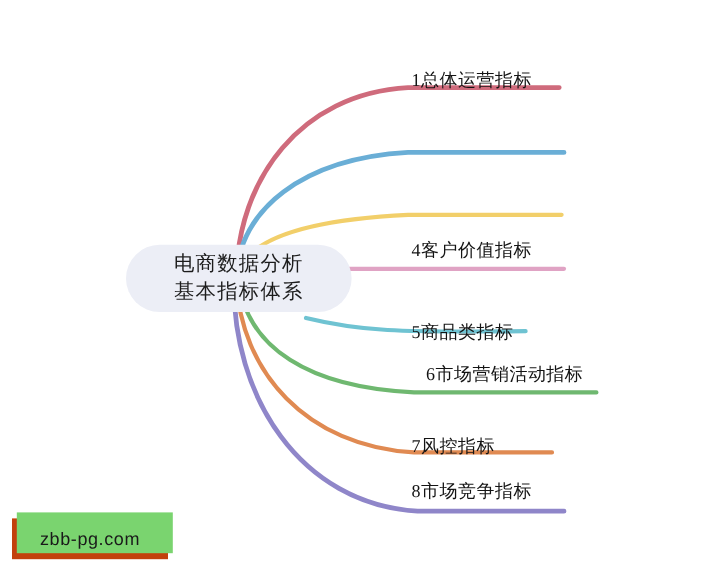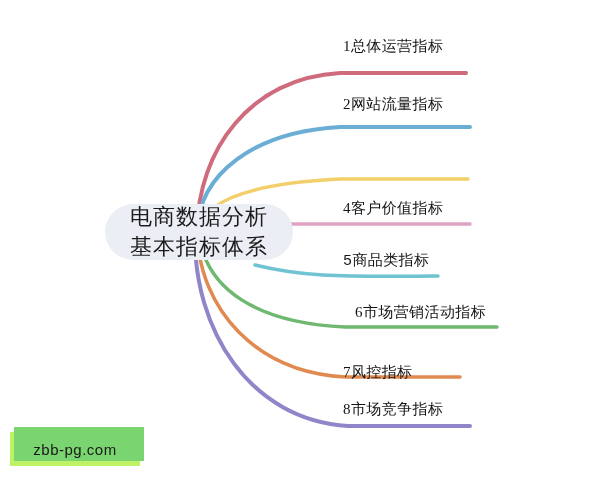--- a/index.html
+++ b/index.html
@@ -41,21 +41,21 @@
     height: 56px;
     background: #eceef6;
     border-radius: 28px;
     display: flex;
     flex-direction: column;
     align-items: center;
     justify-content: center;
     z-index: 5;
   }
   .center-line {
-    font-size: 22px;
+    font-size: 17px;
     color: #1c1c1c;
     letter-spacing: 1px;
     line-height: 1.35;
     white-space: nowrap;
     font-family: "Liberation Serif", "DejaVu Serif", serif;
     font-weight: 500;
   }
   .branch-label {
     position: absolute;
     font-size: 15px;
@@ -109,25 +109,24 @@
     <path class="branch-path" d="M199,233 C205,290 258,323 345,327 L497,327" stroke="#6fb870" stroke-width="3.5"></path>
     <path class="branch-path" d="M197,233 C200,310 256,372 345,377 L460,377" stroke="#e08a52" stroke-width="3.5"></path>
     <path class="branch-path" d="M195,233 C193,330 250,420 348,426 L470,426" stroke="#8f86c9" stroke-width="4"></path>
   </svg>
 
   <div id="center-node" style="background: rgb(236, 238, 246);">
     <div class="center-line">电商数据分析</div>
     <div class="center-line">基本指标体系</div>
   </div>
 
-  <div class="branch-label" style="left:343px; top:37px;">1总体运营指标</div>
-  <div class="branch-label" style="left:343px; top:95px;">2网站流量指标</div>
+  <div class="branch-label" style="left:343px; top:58px;">1总体运营指标</div>
   <div class="branch-label" style="left:343px; top:199px;">4客户价值指标</div>
-  <div class="branch-label" style="left:343px; top:251px;font-family:Liberation Mono, monospace;">5商品类指标</div>
+  <div class="branch-label" style="left:343px; top:268px;">5商品类指标</div>
   <div class="branch-label" style="left:355px; top:303px;">6市场营销活动指标</div>
   <div class="branch-label" style="left:343px; top:351px;margin-top:12px;">7风控指标</div>
   <div class="branch-label" style="left:343px; top:400px;text-align:center;">8市场竞争指标</div>
 
-  <div id="watermark-badge" style="background: #bef264;">
+  <div id="watermark-badge" style="background: #c2410c;">
     <span class="watermark-text">zbb-pg.com</span>
   </div>
 
 </div>
 
 </body></html>

